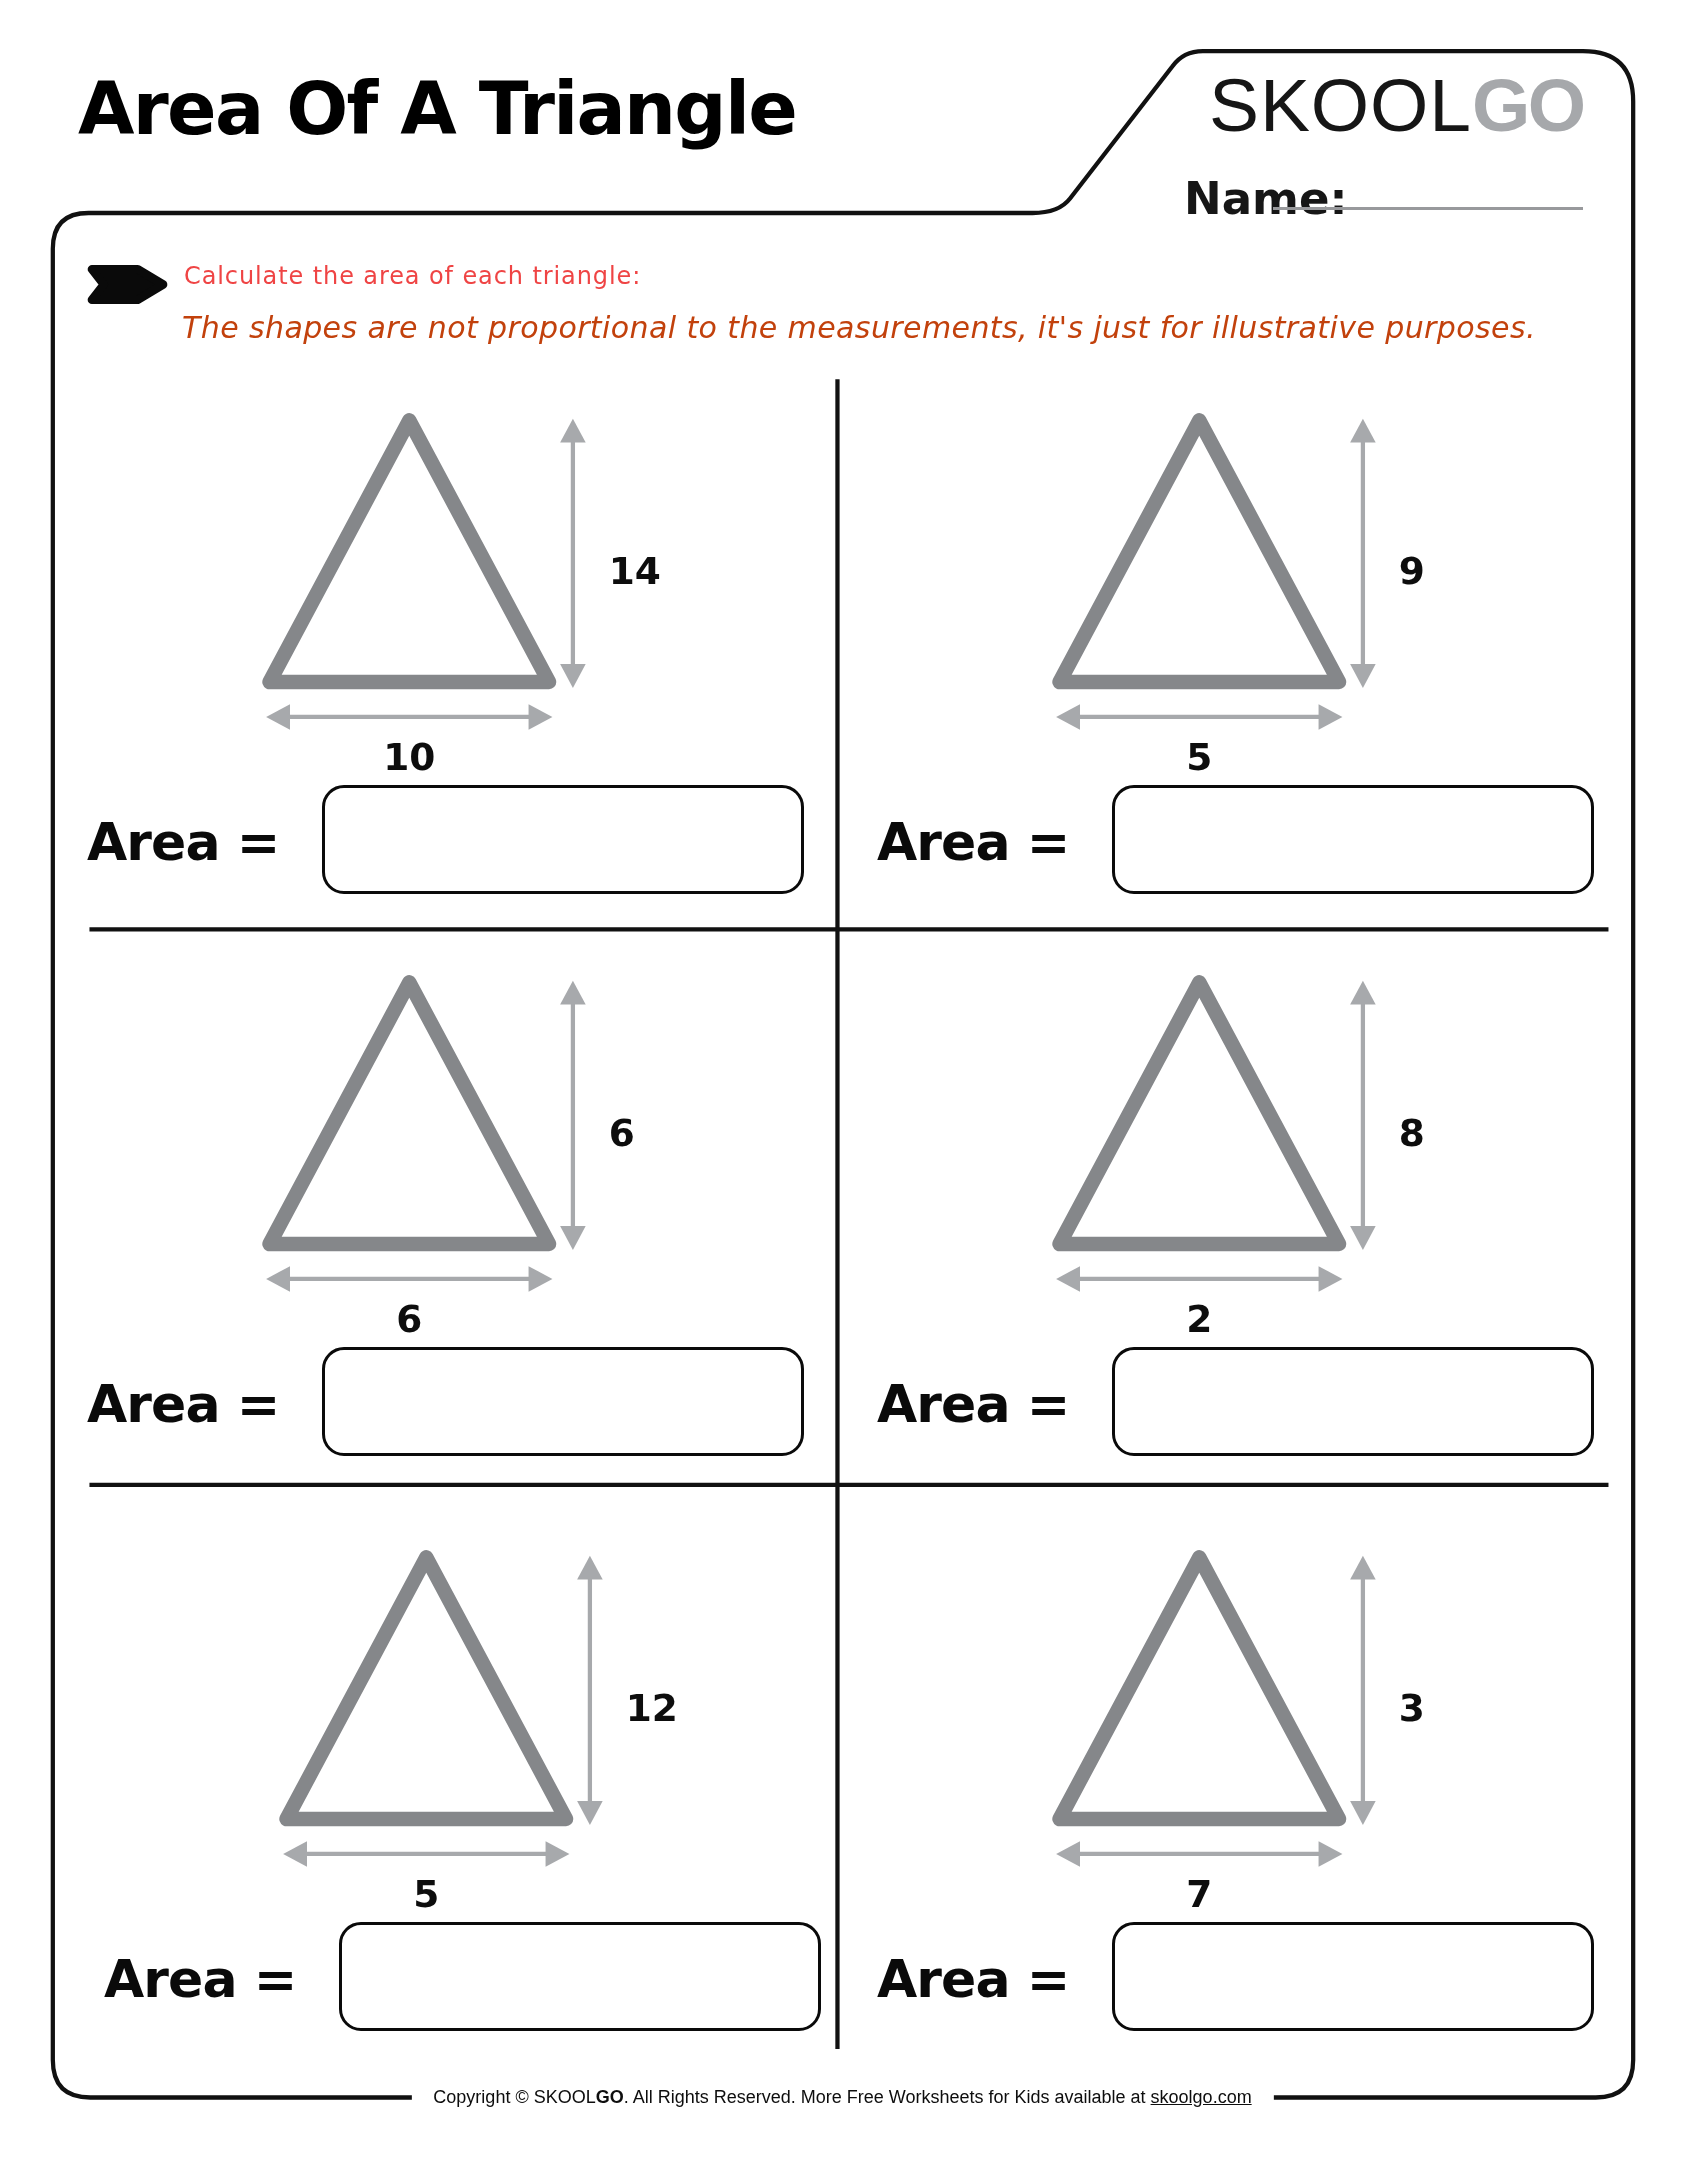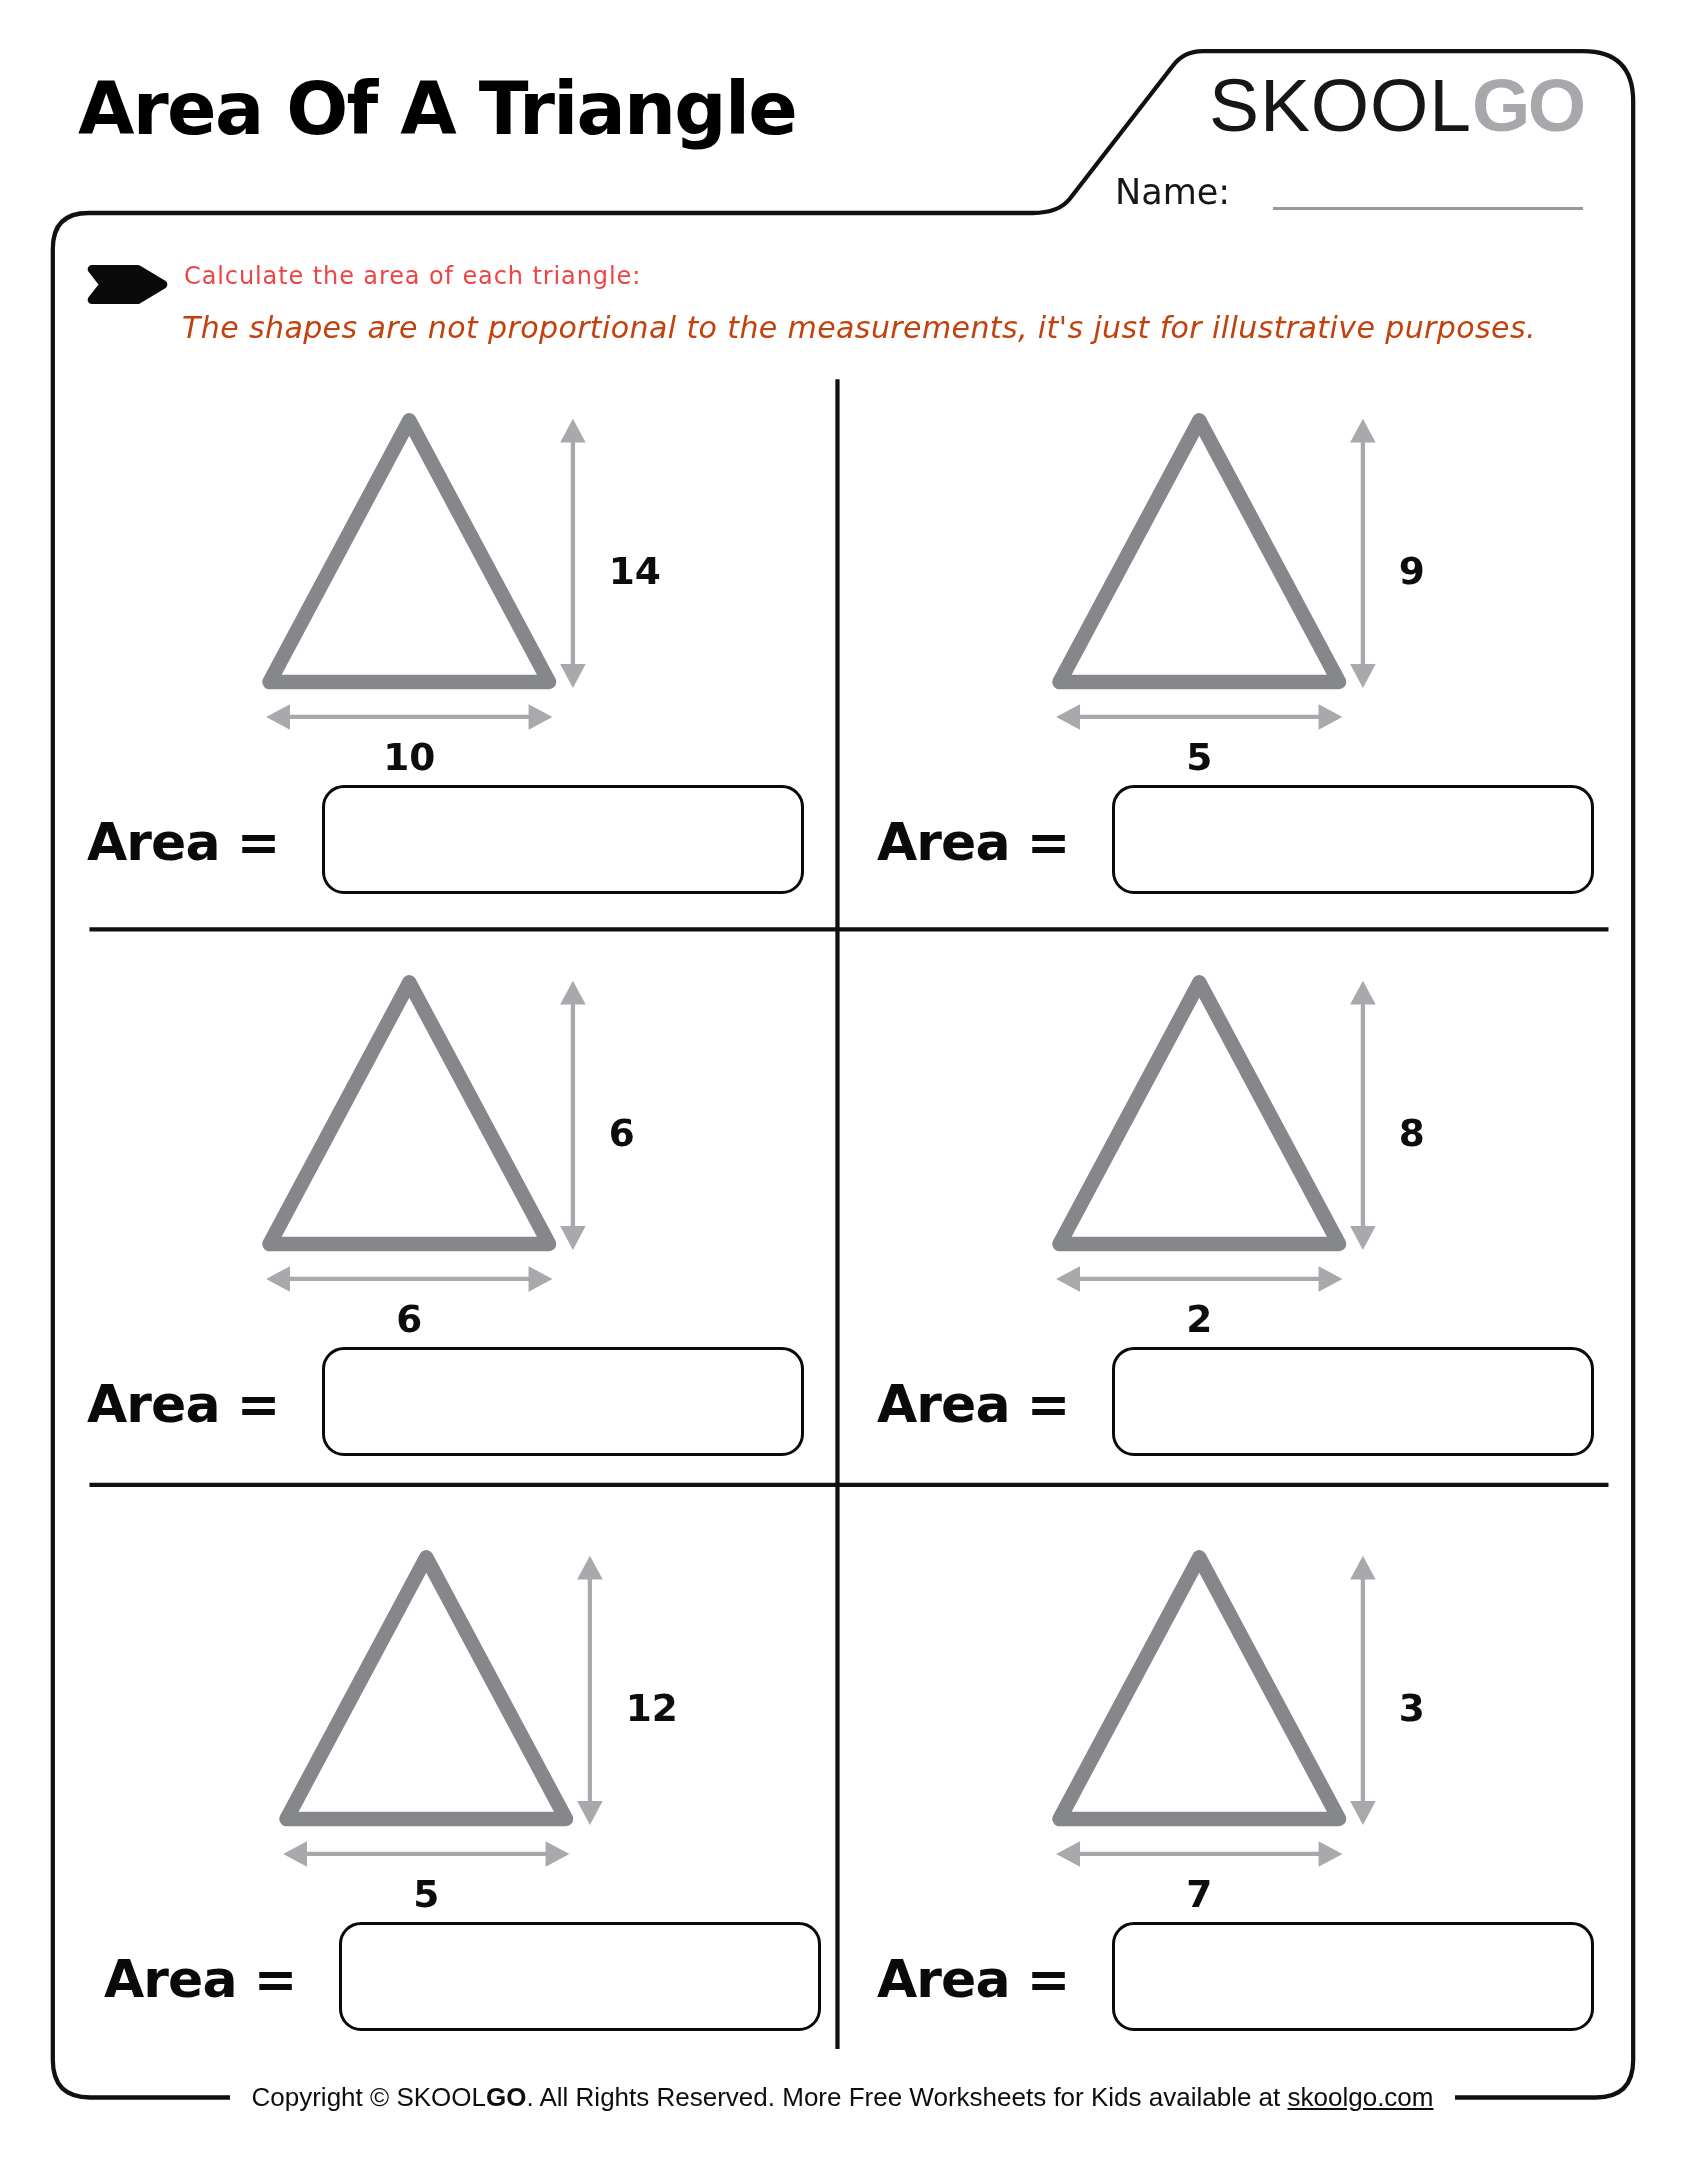--- a/index.html
+++ b/index.html
@@ -11,21 +11,21 @@
   *{margin:0;padding:0;box-sizing:border-box;}
   html,body{width:1686px;height:2181px;background:#ffffff;overflow:hidden;
     font-family:"DejaVu Sans",sans-serif;color:#111;}
   .abs{position:absolute;}
   
   .title{left:78px;top:66px;font-size:73px;font-weight:700;letter-spacing:-1.7px;color:#000;}
   .logo{left:1209px;top:68px;font-family:"Liberation Sans",sans-serif;font-size:75px;line-height:1;
         letter-spacing:0.9px;white-space:nowrap;}
   .logo .skool{font-weight:400;color:#161616;}
   .logo .go{font-weight:700;color:var(--logo_gray);letter-spacing:-2.6px;}
-  .name-label{left:1115px;top:172px;font-size:35px;font-weight:400;color:#161616;}
+  .name-label{left:1184px;top:172px;font-size:45px;font-weight:700;color:#161616;}
   .name-line{left:1273px;top:207px;width:310px;height:2.6px;background:#98999C;}
   
   svg.page{left:0;top:0;}
   .outline{fill:none;stroke:var(--ink);stroke-width:5;}
   .divider{stroke:var(--ink);stroke-width:5;}
   
   .bullet{left:85px;top:265px;}
   .bullet polygon{fill:#0a0a0a;stroke:#0a0a0a;stroke-width:10;stroke-linejoin:round;}
   .heading{left:184px;top:262px;font-size:24px;font-weight:400;color:#ef4444;letter-spacing:0.9px;}
   .note{left:182px;top:310px;font-size:30px;font-style:italic;color:#c2410c;letter-spacing:0.4px;}
@@ -36,21 +36,21 @@
   .shaft{stroke:var(--arrow);stroke-width:5;}
   .head{fill:var(--arrow);}
   .dim{font-family:"DejaVu Sans",sans-serif;font-size:44px;font-weight:700;fill:#0d0d0d;}
   .area-label{position:absolute;left:34px;top:399px;height:109px;display:flex;align-items:center;
       font-size:52px;font-weight:700;color:#0a0a0a;letter-spacing:-0.9px;}
   .answer-box{position:absolute;left:269px;top:397px;width:482px;height:109px;
       border:3.4px solid #0a0a0a;border-radius:22px;background:#fff;}
   
   .footer{left:50%;top:2077px;transform:translateX(-50%);background:#ffffff;
       padding:0 22px;white-space:nowrap;font-family:"Liberation Sans",sans-serif;
-      font-size:26px;line-height:41px;color:#0d0d0d;}
+      font-size:18px;line-height:41px;color:#0d0d0d;}
   .footer .bold{font-weight:700;}
   .footer .link{text-decoration:underline;}
 </style>
 </head>
 <body>
 
 <svg class="page abs" width="1686" height="2181" viewBox="0 0 1979 2560">
   <path class="outline" d="M 62 292 Q 62 250 104 250 L 1212 250 Q 1243 250 1256 233 L 1376 78 Q 1389 60 1412 60 L 1858 60 Q 1917 60 1917 119 L 1917 2418 Q 1917 2462 1873 2462 L 106 2462 Q 62 2462 62 2418 Z"></path>
   <line class="divider" x1="983" y1="445" x2="983" y2="2405"></line>
   <line class="divider" x1="105" y1="1091" x2="1888" y2="1091"></line>

